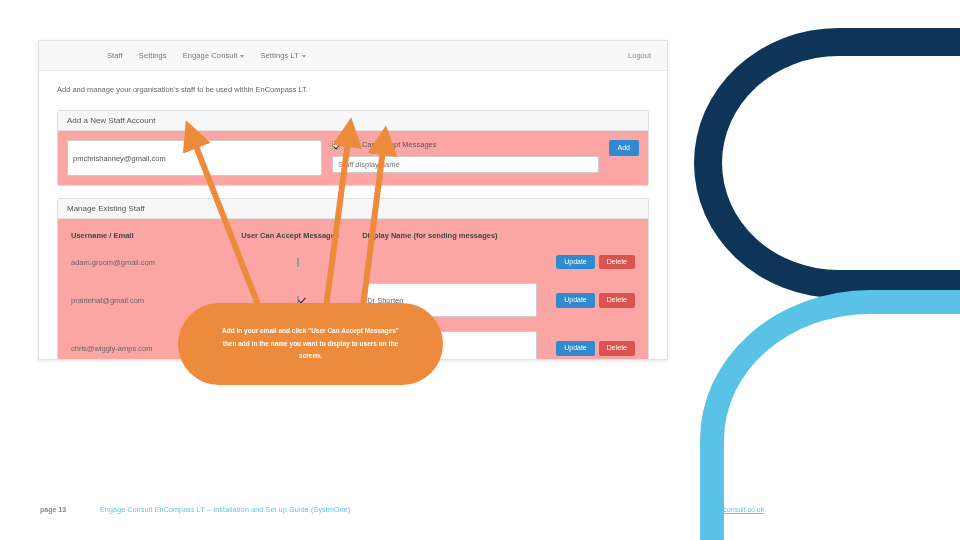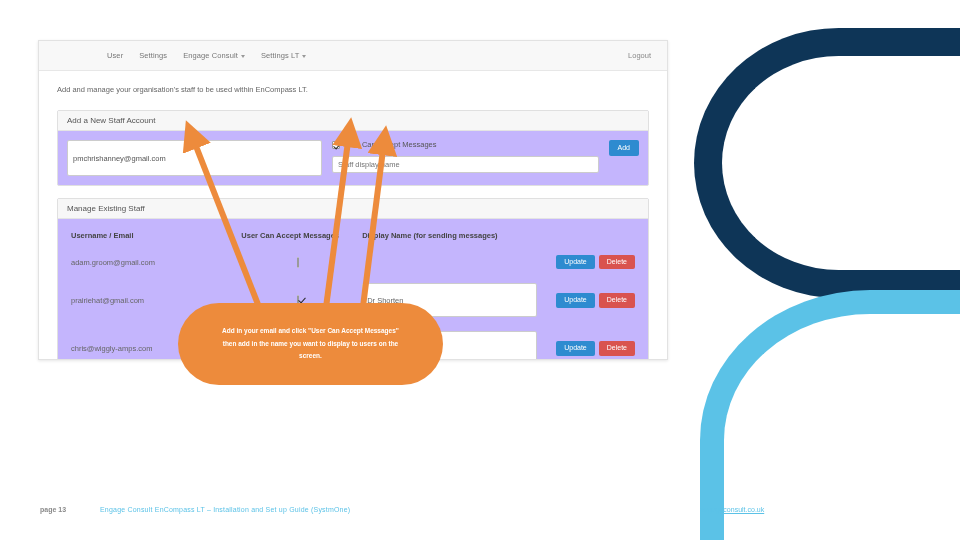--- a/index.html
+++ b/index.html
@@ -85,21 +85,21 @@
   .intro-text {
     font-size: 7.5px;
     color: #666666;
     margin: 4px 0 16px 0;
   }
 
   
   .panel {
     border: 1px solid #e0e0e0;
     border-radius: 2px;
-    background: #c4b5fd;
+    background: #fca5a5;
     margin-bottom: 12px;
   }
   .panel-head {
     background: #f7f7f7;
     border-bottom: 1px solid #e4e4e4;
     padding: 5px 9px;
     font-size: 8px;
     color: #555555;
   }
   .panel-body { padding: 9px; }
@@ -243,21 +243,21 @@
 
 <div class="brand-arcs">
   <div class="arc-navy"></div>
   <div class="arc-blue"></div>
 </div>
 
 <div class="screenshot">
 
   <div class="navbar">
     <div class="nav-items">
-      <span class="nav-link"><span>User</span></span>
+      <span class="nav-link"><span>Staff</span></span>
       <span class="nav-link"><span>Settings</span></span>
       <span class="nav-link"><span>Engage Consult</span><i class="caret"></i></span>
       <span class="nav-link"><span>Settings LT</span><i class="caret"></i></span>
     </div>
     <span class="nav-logout">Logout</span>
   </div>
 
   <div class="page-body">
 
     <div class="intro-text">Add and manage your organisation's staff to be used within EnCompass LT.</div>

